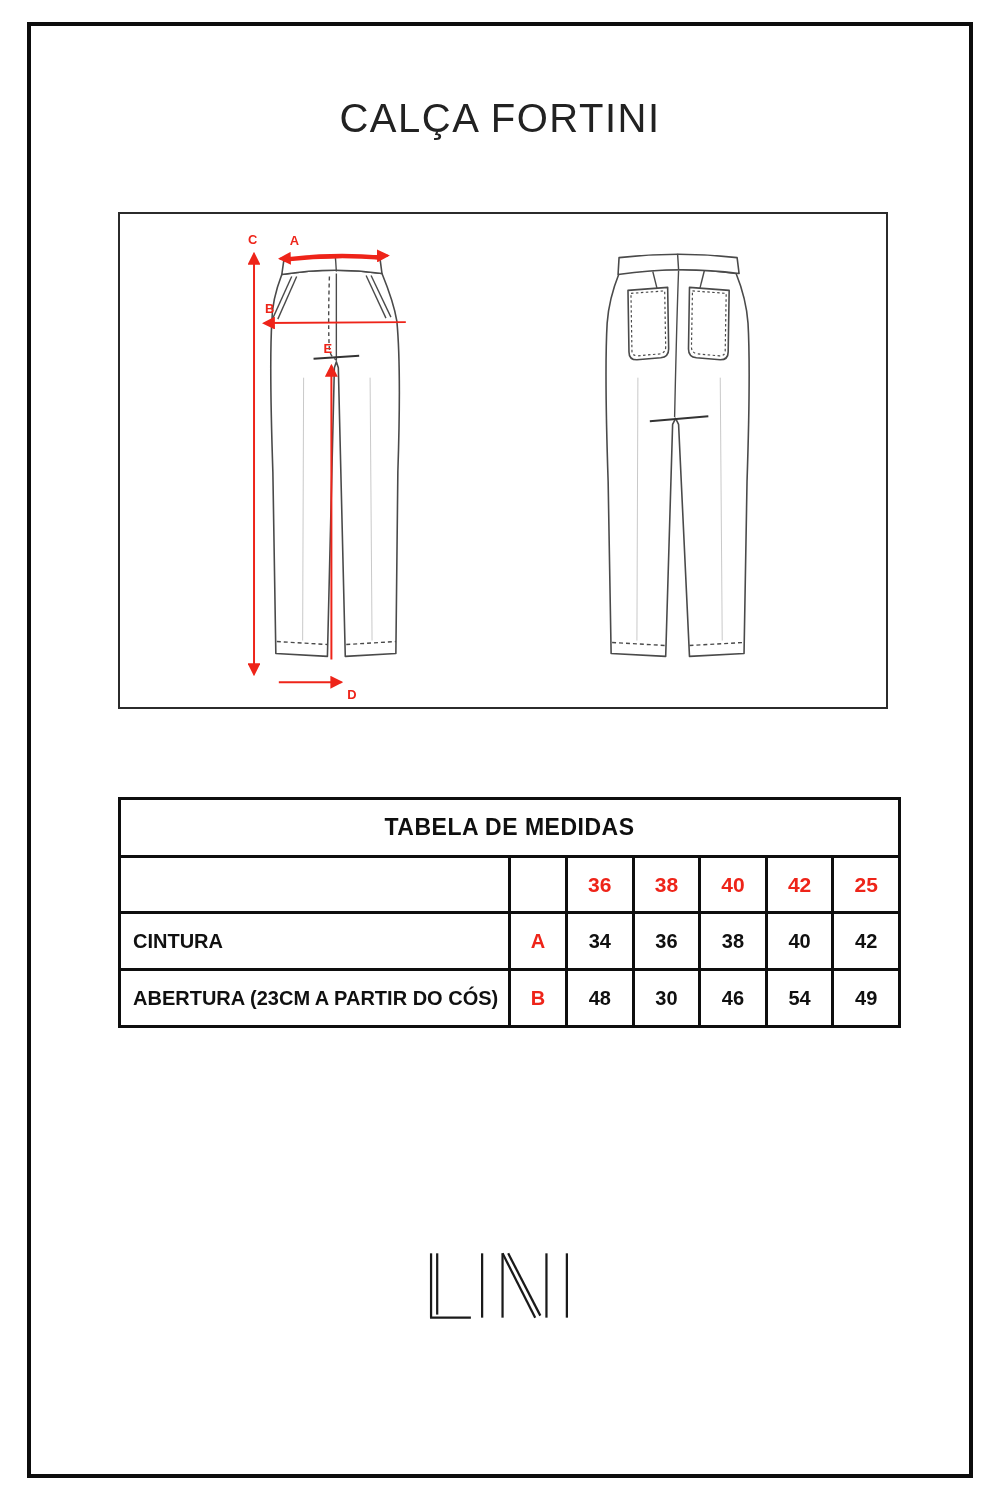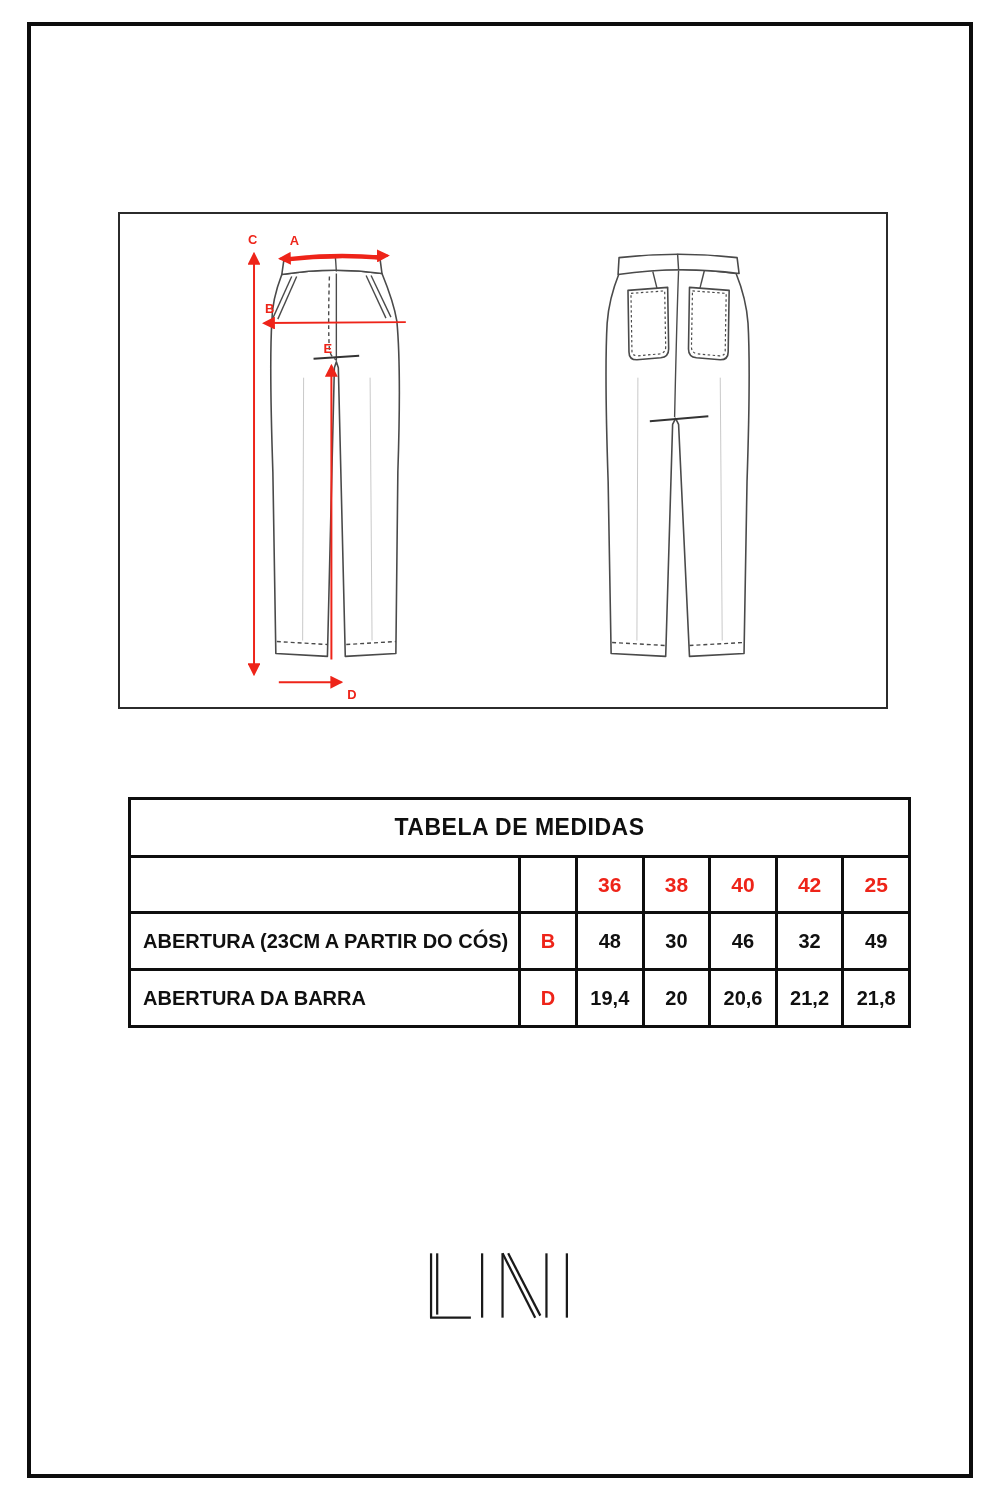--- a/index.html
+++ b/index.html
@@ -45,21 +45,21 @@
   .dash{fill:none;stroke:var(--line);stroke-width:1.4;stroke-dasharray:4 3;}
   .dashfine{fill:none;stroke:var(--line);stroke-width:1.2;stroke-dasharray:2.5 2.5;}
   .crease{fill:none;stroke:#c8c8c8;stroke-width:1;}
   .tick{fill:none;stroke:#333;stroke-width:2;}
   .red-line{fill:none;stroke:var(--accent);stroke-width:2;}
   .red-thick{fill:none;stroke:var(--accent);stroke-width:4.5;}
   .red-label{fill:var(--accent);font-family:"Liberation Sans",sans-serif;font-size:13px;font-weight:bold;}
 
   table.measures{
     position:absolute;
-    left:128px;top:797px;
+    left:118px;top:797px;
     width:780px;
     border-collapse:collapse;
     table-layout:fixed;
     background:#fff;
   }
   table.measures th, table.measures td{
     border:3px solid #0e0e0e;
     vertical-align:middle;
   }
   th.table-title{
@@ -97,20 +97,21 @@
     clip:rect(0 0 0 0);white-space:nowrap;
   }
 </style>
 </head>
 <body>
 
 <div class="page">
 
   <div class="frame"></div>
 
+  <h1 class="page-title">CALÇA FORTINI</h1>
 
   <div class="drawing-box">
     <svg viewBox="0 0 770 497">
       <defs>
         <marker id="arr" viewBox="0 0 10 10" refX="8.5" refY="5" markerWidth="6.5" markerHeight="6.5" orient="auto-start-reverse">
           <path d="M0,0 L10,5 L0,10 z" fill="#ee2419"></path>
         </marker>
       </defs>
 
       <g>
@@ -193,36 +194,36 @@
         <td></td>
       <td class="size-head">36</td>
           <td class="size-head">38</td>
           <td class="size-head">40</td>
           <td class="size-head">42</td>
           <td class="size-head">25</td>
         </tr>
     </thead>
     <tbody class="rows">
         <tr>
+          <td class="label-cell">CINTURA</td>
+          <td class="letter-cell">A</td>
+          <td class="value-cell">34</td>
+          <td class="value-cell">36</td>
+          <td class="value-cell">38</td>
+          <td class="value-cell">40</td>
+          <td class="value-cell">42</td>
+        </tr>
+        <tr>
           <td class="label-cell">ABERTURA (23CM A PARTIR DO CÓS)</td>
           <td class="letter-cell">B</td>
           <td class="value-cell">48</td>
           <td class="value-cell">30</td>
           <td class="value-cell">46</td>
-          <td class="value-cell">32</td>
+          <td class="value-cell">54</td>
           <td class="value-cell">49</td>
-        </tr>
-        <tr>
-          <td class="label-cell">ABERTURA DA BARRA</td>
-          <td class="letter-cell">D</td>
-          <td class="value-cell">19,4</td>
-          <td class="value-cell">20</td>
-          <td class="value-cell">20,6</td>
-          <td class="value-cell">21,2</td>
-          <td class="value-cell">21,8</td>
         </tr>
       </tbody>
   </table>
 
   <div class="logo-wrap">
     <span class="sr-only">LINI</span>
     <svg width="145" height="72" viewBox="0 0 142 66">
       <path class="logo-stroke" d="M3 1 L3 64"></path>
       <path class="logo-stroke" d="M9 1 L9 61"></path>
       <path class="logo-stroke" d="M2 63.9 L42 63.9"></path>

